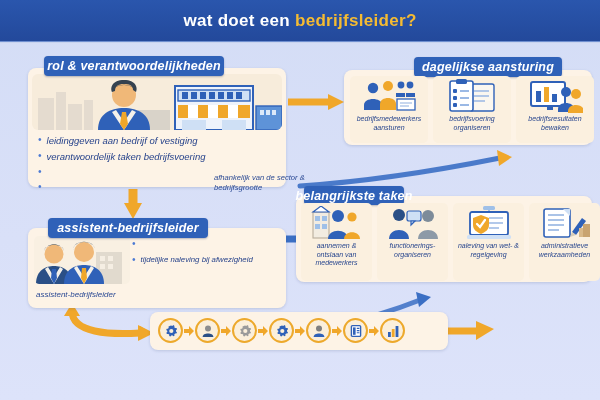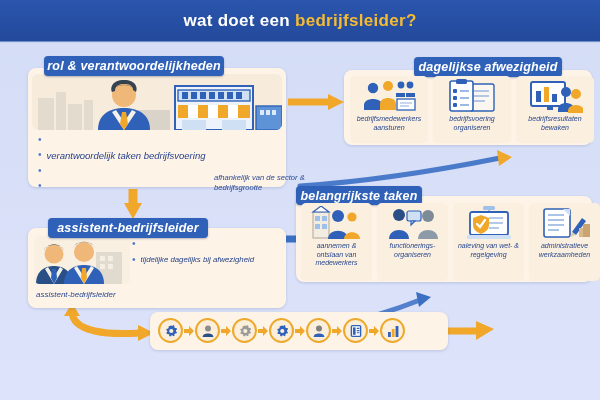--- a/index.html
+++ b/index.html
@@ -55,21 +55,21 @@
   .tile{background:#fbf0df;border-radius:5px;display:flex;flex-direction:column;
         align-items:center;justify-content:flex-start;padding-top:3px;}
   .tile .cap{font-size:7px;line-height:8.6px;color:#28468e;text-align:center;
              padding:2px 2px 0;font-style:italic;}
   #tiles-dag{left:350px;top:76px;}
   #tiles-dag .tile{width:78px;height:64px;}
   #tiles-dag .art{width:56px;height:34px;}
 
   
   #card-taken{left:296px;top:196px;width:296px;height:86px;}
-  #badge-taken{left:296px;top:186px;width:126px;height:19px;}
+  #badge-taken{left:304px;top:186px;width:100px;height:19px;}
   #tiles-taken{left:301px;top:203px;}
   #tiles-taken .tile{width:71px;height:75px;}
   #tiles-taken .art{width:52px;height:34px;}
 
   
   #card-ass{left:28px;top:228px;width:258px;height:80px;}
   #badge-ass{left:48px;top:218px;width:160px;height:20px;}
   .ass-art{position:absolute;left:6px;top:8px;width:96px;height:48px;overflow:hidden;border-radius:5px;}
   .ass-bullets{position:absolute;left:104px;top:10px;width:150px;}
   .ass-bullets .bullet{font-size:7.8px;line-height:11px;margin-bottom:4px;}
@@ -200,37 +200,38 @@
           <path d="M80 18 C78 14 80 6 92 6 C104 6 106 14 104 18 L101 16 C101 11 97 10 92 10 C86 10 83 12 83 17 Z" fill="#35424f"></path>
         </g>
       </svg>
     </div>
 
     <div class="callout">afhankelijk van de sector &amp; bedrijfsgrootte</div>
 
     <div class="rol-bullets">
       <div class="bullet">
           <span class="dot">•</span>
+          <span>leidinggeven aan bedrijf of vestiging</span>
         </div>
       <div class="bullet">
           <span class="dot">•</span>
           <span>verantwoordelijk taken bedrijfsvoering</span>
         </div>
       <div class="bullet">
           <span class="dot">•</span>
         </div>
       <div class="bullet">
           <span class="dot">•</span>
         </div>
     </div>
   </div>
   <div class="badge" id="badge-rol">rol &amp; verantwoordelijkheden</div>
 
   <div class="card" id="card-dag"></div>
-  <div class="badge" id="badge-dag">dagelijkse afwezigheid</div>
+  <div class="badge" id="badge-dag">dagelijkse aansturing</div>
   <div class="tiles" id="tiles-dag">
 
     <div class="tile">
       <svg class="art" viewBox="0 0 56 34">
         <circle cx="12" cy="9" r="5.2" fill="#2f61b8"></circle>
         <path d="M3 26 C3 18 21 18 21 26 L21 31 L3 31 Z" fill="#2f61b8"></path>
         <circle cx="27" cy="7" r="5" fill="#f0a72a"></circle>
         <path d="M19 25 C19 17 35 17 35 25 L35 31 L19 31 Z" fill="#f0a72a"></path>
         <circle cx="40" cy="6" r="3.4" fill="#2f61b8"></circle>
           <circle cx="49" cy="6" r="3.4" fill="#2f61b8"></circle>
@@ -375,21 +376,21 @@
         </g>
       </svg>
     </div>
 
     <div class="ass-bullets">
       <div class="bullet">
           <span class="dot">•</span>
         </div>
       <div class="bullet">
           <span class="dot">•</span>
-          <span>tijdelijke dagelijks bij afwezigheid</span>
+          <span>tijdelijke naleving bij afwezigheid</span>
         </div>
     </div>
 
     <div class="ass-caption">assistent-bedrijfsleider</div>
   </div>
   <div class="badge" id="badge-ass">assistent-bedrijfsleider</div>
 
   <div class="card" id="card-strip">
     <div class="strip-row">
 

